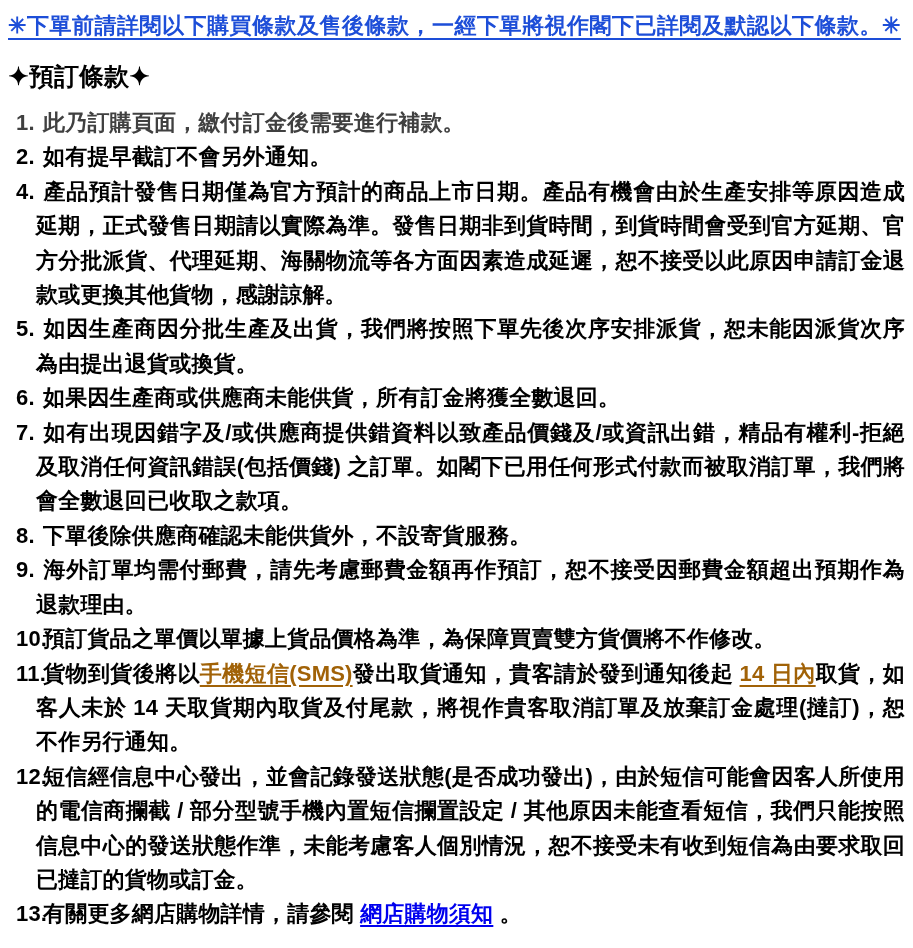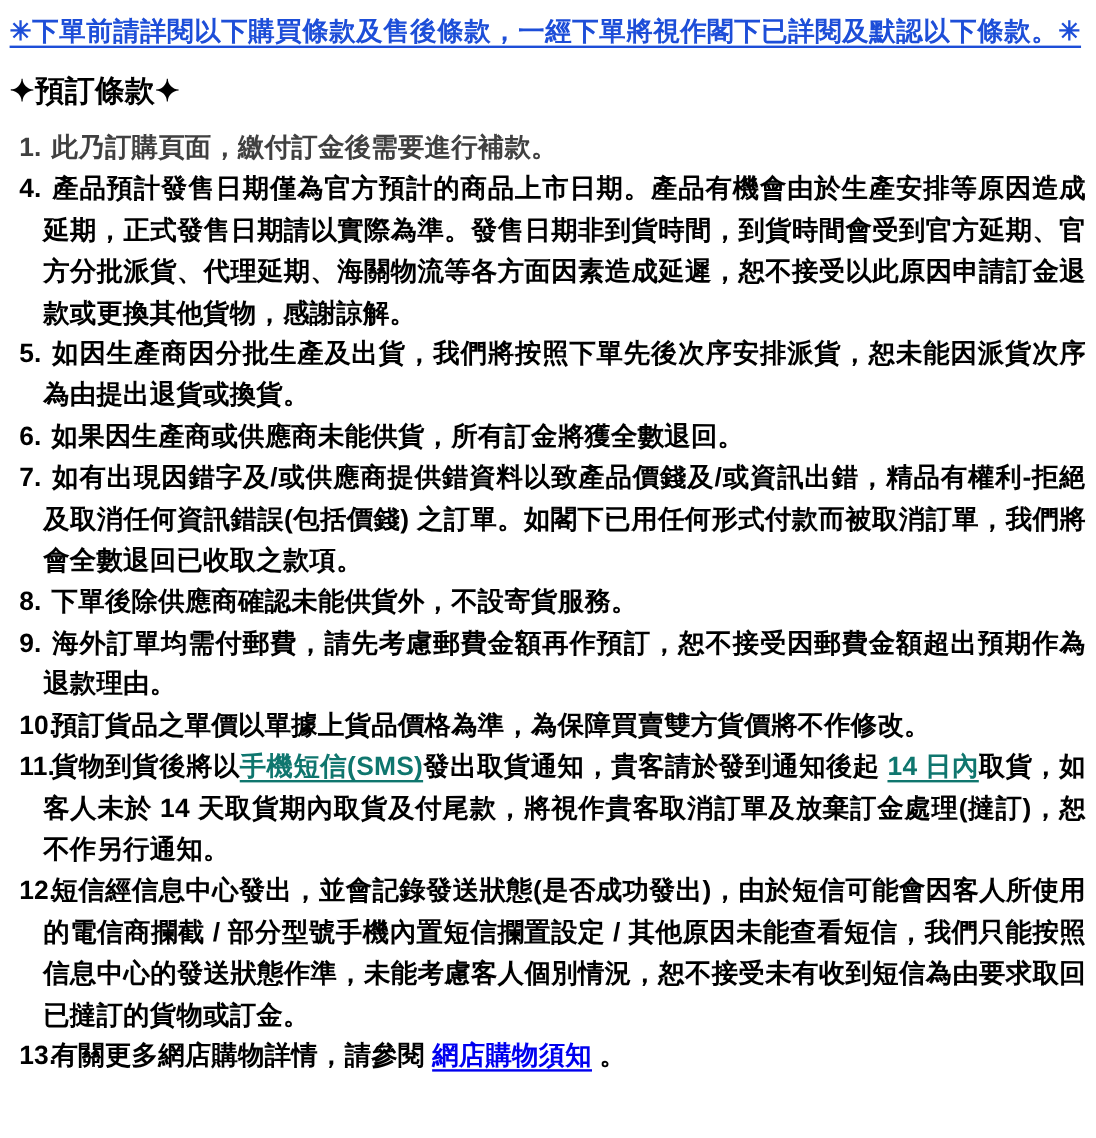--- a/index.html
+++ b/index.html
@@ -52,21 +52,21 @@
   .term .num {
     display: inline-block;
     width: 27px;
     text-indent: 0;
     text-align: left;
   }
   .term-red, .term-red .num {
     color: #404040;
   }
   .red-underline {
-    color: #0f766e;
+    color: #a16207;
     text-decoration: underline;
     text-decoration-thickness: 2px;
     text-underline-offset: 4px;
   }
   a.shop-link {
     color: #0000ee;
     text-decoration: underline;
     text-decoration-thickness: 2px;
     text-underline-offset: 4px;
     cursor: pointer;
@@ -78,20 +78,21 @@
 <div class="page">
 
   <p class="notice">✳下單前請詳閱以下購買條款及售後條款，一經下單將視作閣下已詳閱及默認以下條款。✳</p>
 
   <h2 class="section-title">✦預訂條款✦</h2>
 
   <div class="terms">
 
     <p class="term term-red"><span class="num">1.</span><span>此乃訂購頁面，繳付訂金後需要進行補款。</span></p>
 
+    <p class="term"><span class="num">2.</span><span>如有提早截訂不會另外通知。</span></p>
 
 
     <p class="term"><span class="num">4.</span><span>產品預計發售日期僅為官方預計的商品上市日期。產品有機會由於生產安排等原因造成延期，正式發售日期請以實際為準。發售日期非到貨時間，到貨時間會受到官方延期、官方分批派貨、代理延期、海關物流等各方面因素造成延遲，恕不接受以此原因申請訂金退款或更換其他貨物，感謝諒解。</span></p>
 
     <p class="term"><span class="num">5.</span><span>如因生產商因分批生產及出貨，我們將按照下單先後次序安排派貨，恕未能因派貨次序為由提出退貨或換貨。</span></p>
 
     <p class="term"><span class="num">6.</span><span>如果因生產商或供應商未能供貨，所有訂金將獲全數退回。</span></p>
 
     <p class="term"><span class="num">7.</span><span>如有出現因錯字及/或供應商提供錯資料以致產品價錢及/或資訊出錯，精品有權利-拒絕及取消任何資訊錯誤(包括價錢) 之訂單。如閣下已用任何形式付款而被取消訂單，我們將會全數退回已收取之款項。</span></p>
 

